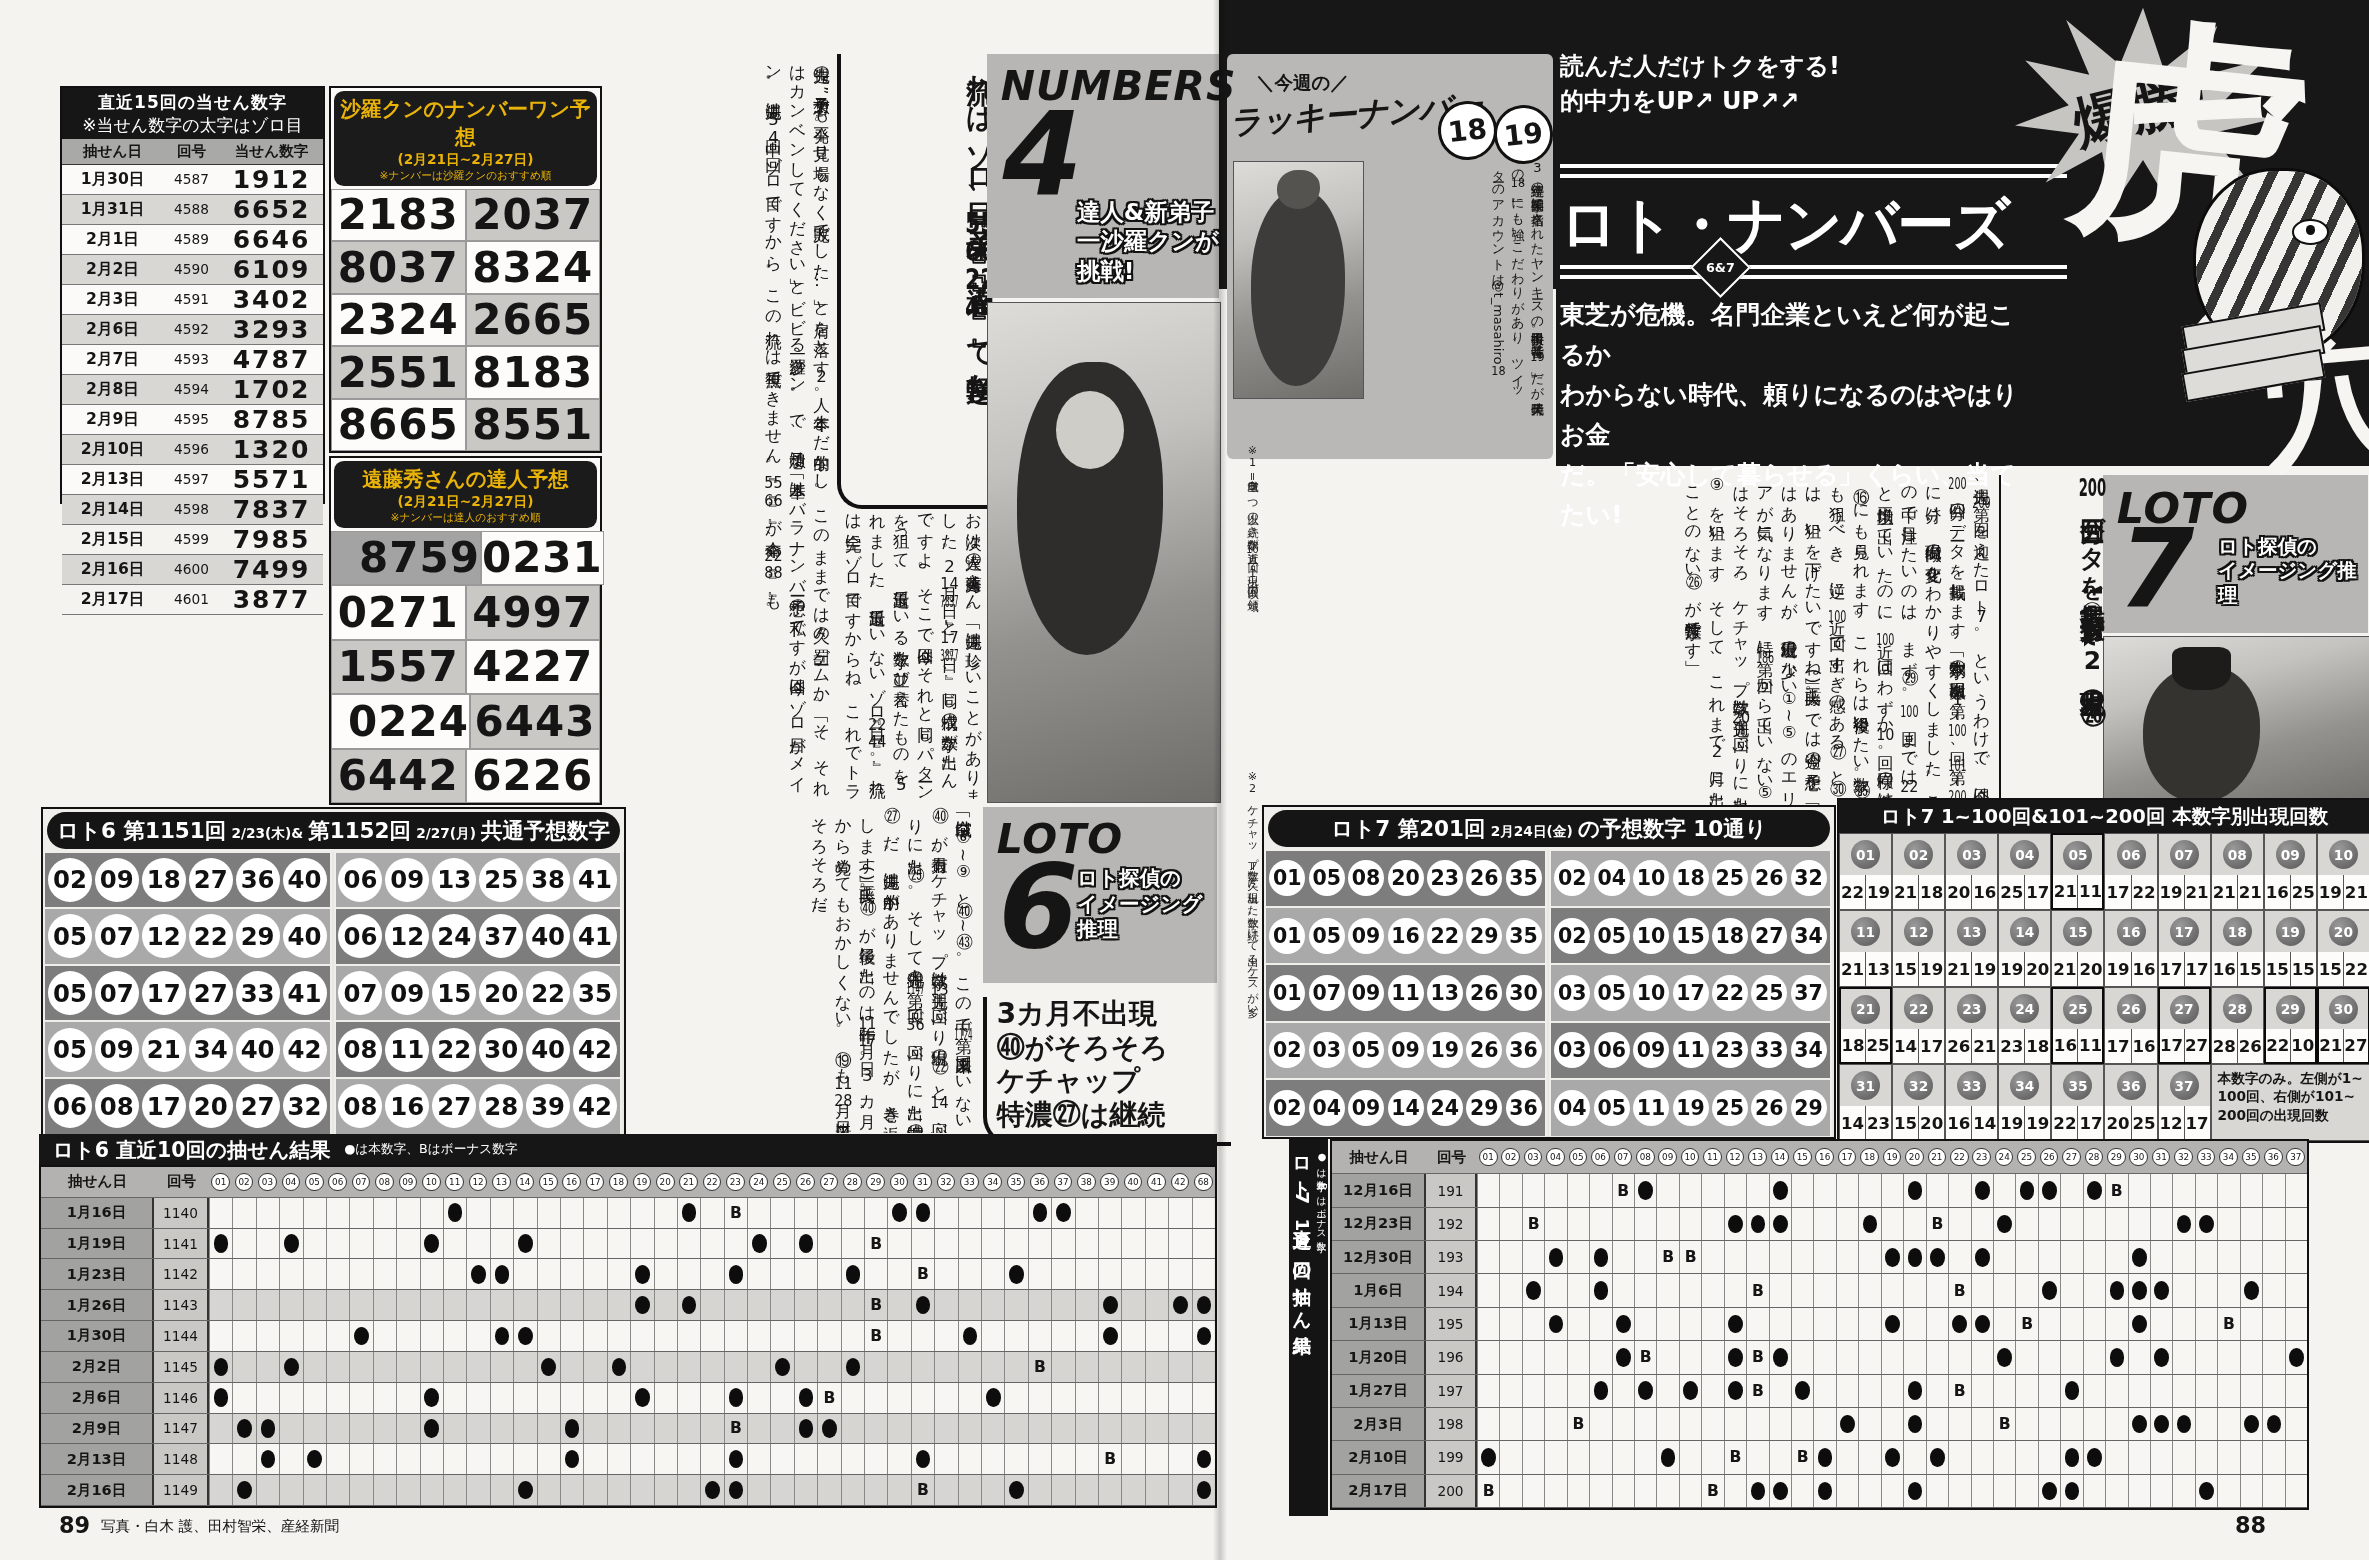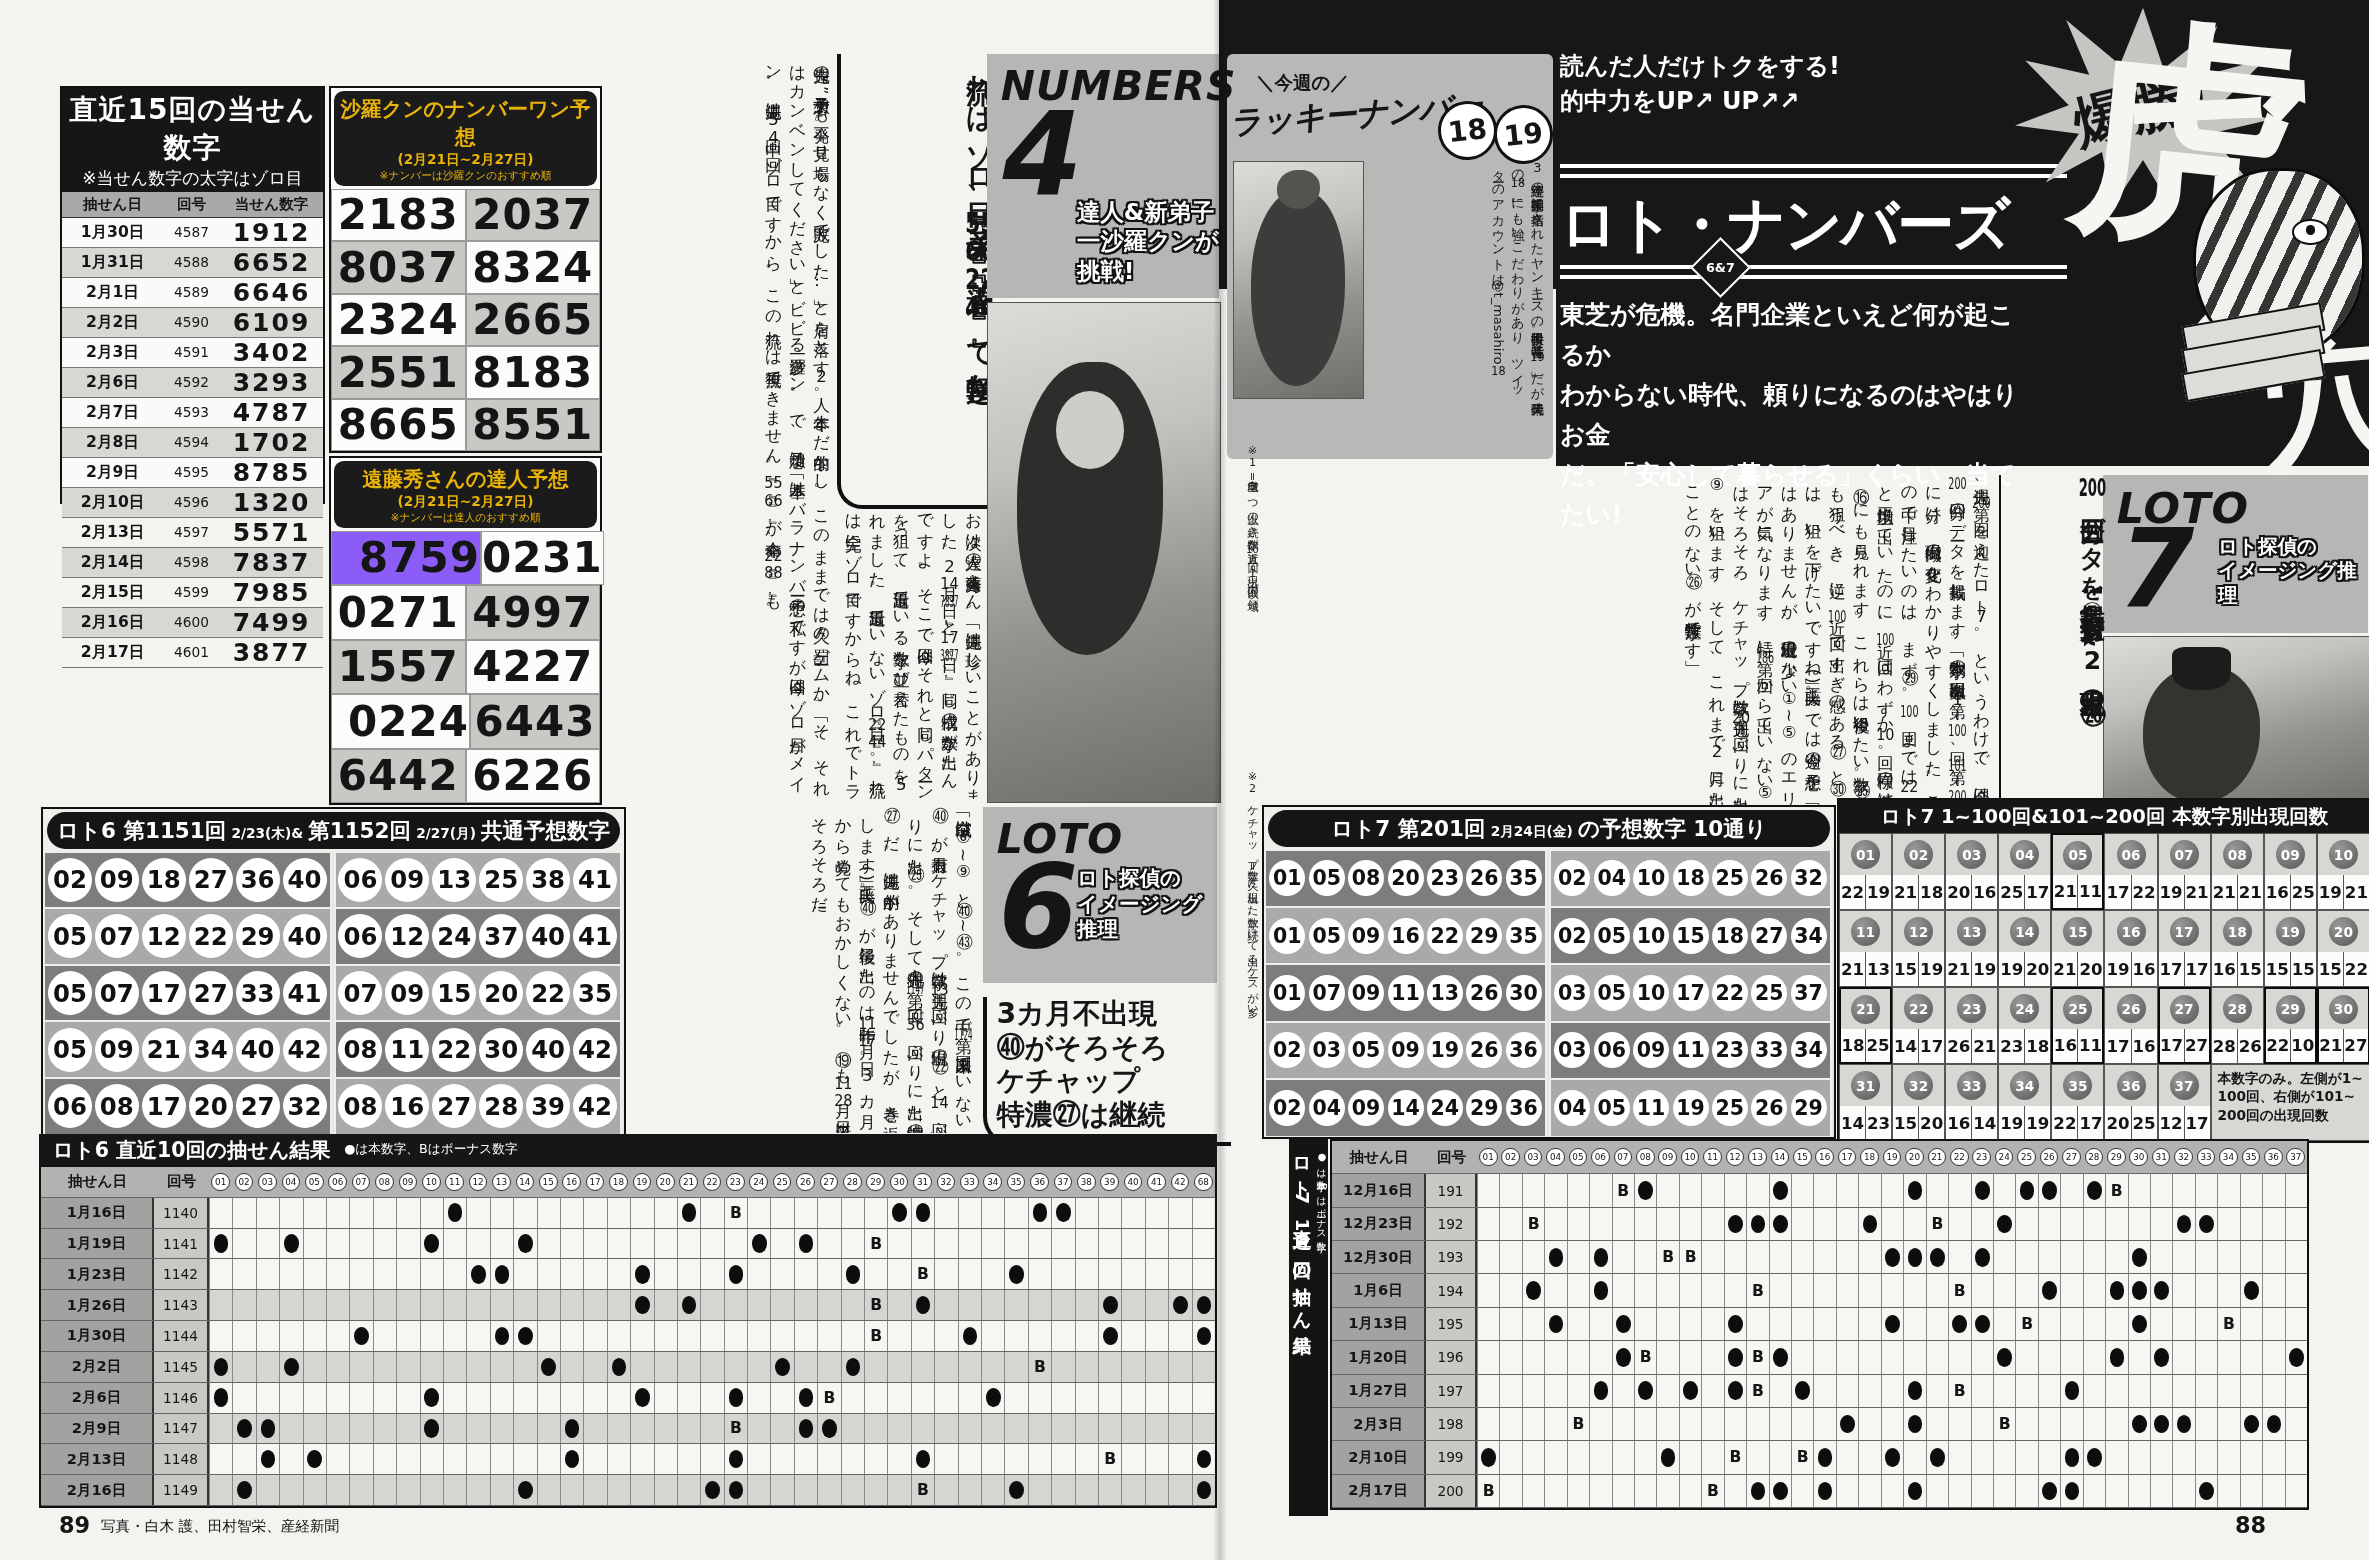--- a/index.html
+++ b/index.html
@@ -5,21 +5,21 @@
   html,body{margin:0;padding:0;background:#77756f;}
   #stage{position:relative;width:2370px;height:1560px;background:#f4f3f0;overflow:hidden;
          font-family:"DejaVu Sans","Liberation Sans",sans-serif;color:#151515;}
   .abs{position:absolute;}
   .vt{writing-mode:vertical-rl;text-orientation:mixed;}
   .tcy{text-combine-upright:all;}
   .fold{left:1213px;top:0;width:13.7px;height:1560px;background:linear-gradient(90deg,rgba(0,0,0,0) 0%,rgba(0,0,0,.18) 50%,rgba(0,0,0,0) 100%);}
   
   #recent{left:60px;top:86px;width:261px;height:414px;border:2px solid #111;background:#fbfaf8;display:flex;flex-direction:column;}
   .rt-title{background:#161616;color:#fff;text-align:center;padding:2.9px 0 2px;}
-  .rt-title .t1{font-size:28px;font-weight:900;letter-spacing:1px;}
+  .rt-title .t1{font-size:17px;font-weight:900;letter-spacing:1px;}
   .rt-title .t2{font-size:17px;}
   .rt-head{display:grid;grid-template-columns:101px 57px 1fr;background:#a9a9a8;font-size:14.6px;font-weight:700;text-align:center;border-bottom:1px solid #333;}
   .rt-head span{padding:2.9px 0;}
   #recent-rows{flex:1;display:flex;flex-direction:column;}
   .rt-row{flex:1;display:grid;grid-template-columns:101px 57px 1fr;align-items:center;text-align:center;border-bottom:1px solid #777;}
   .rt-row:nth-child(even){background:#d8d7d4;}
   .rt-date{font-size:15.6px;font-weight:600;}
   .rt-no{font-size:13.7px;}
   .rt-num{font-size:25px;font-weight:600;letter-spacing:2px;}
   .rt-num.zoro{font-weight:900;}
@@ -326,21 +326,21 @@
       </div>
   </div>
   <div class="abs pbox" id="endo">
     <div class="pb-title">
       <div class="t1">遠藤秀さんの達人予想</div>
       <div class="t2">(2月21日~2月27日)</div>
       <div class="t3">※ナンバーは達人のおすすめ順</div>
     </div>
     <div class="pb-body">
         <div class="pb-row">
-          <span class="pb-cell" style="background: #8b5cf6; padding-left: 27px;">8759</span>
+          <span class="pb-cell" style="background: #a3a3a3; padding-left: 27px;">8759</span>
           <span class="pb-cell" style="background: rgb(253, 252, 250);">0231</span>
         </div>
         <div class="pb-row">
           <span class="pb-cell" style="background: rgb(253, 252, 250);">0271</span>
           <span class="pb-cell" style="background: rgb(201, 200, 197);">4997</span>
         </div>
         <div class="pb-row">
           <span class="pb-cell" style="background: rgb(201, 200, 197);">1557</span>
           <span class="pb-cell" style="background: rgb(253, 252, 250);">4227</span>
         </div>

